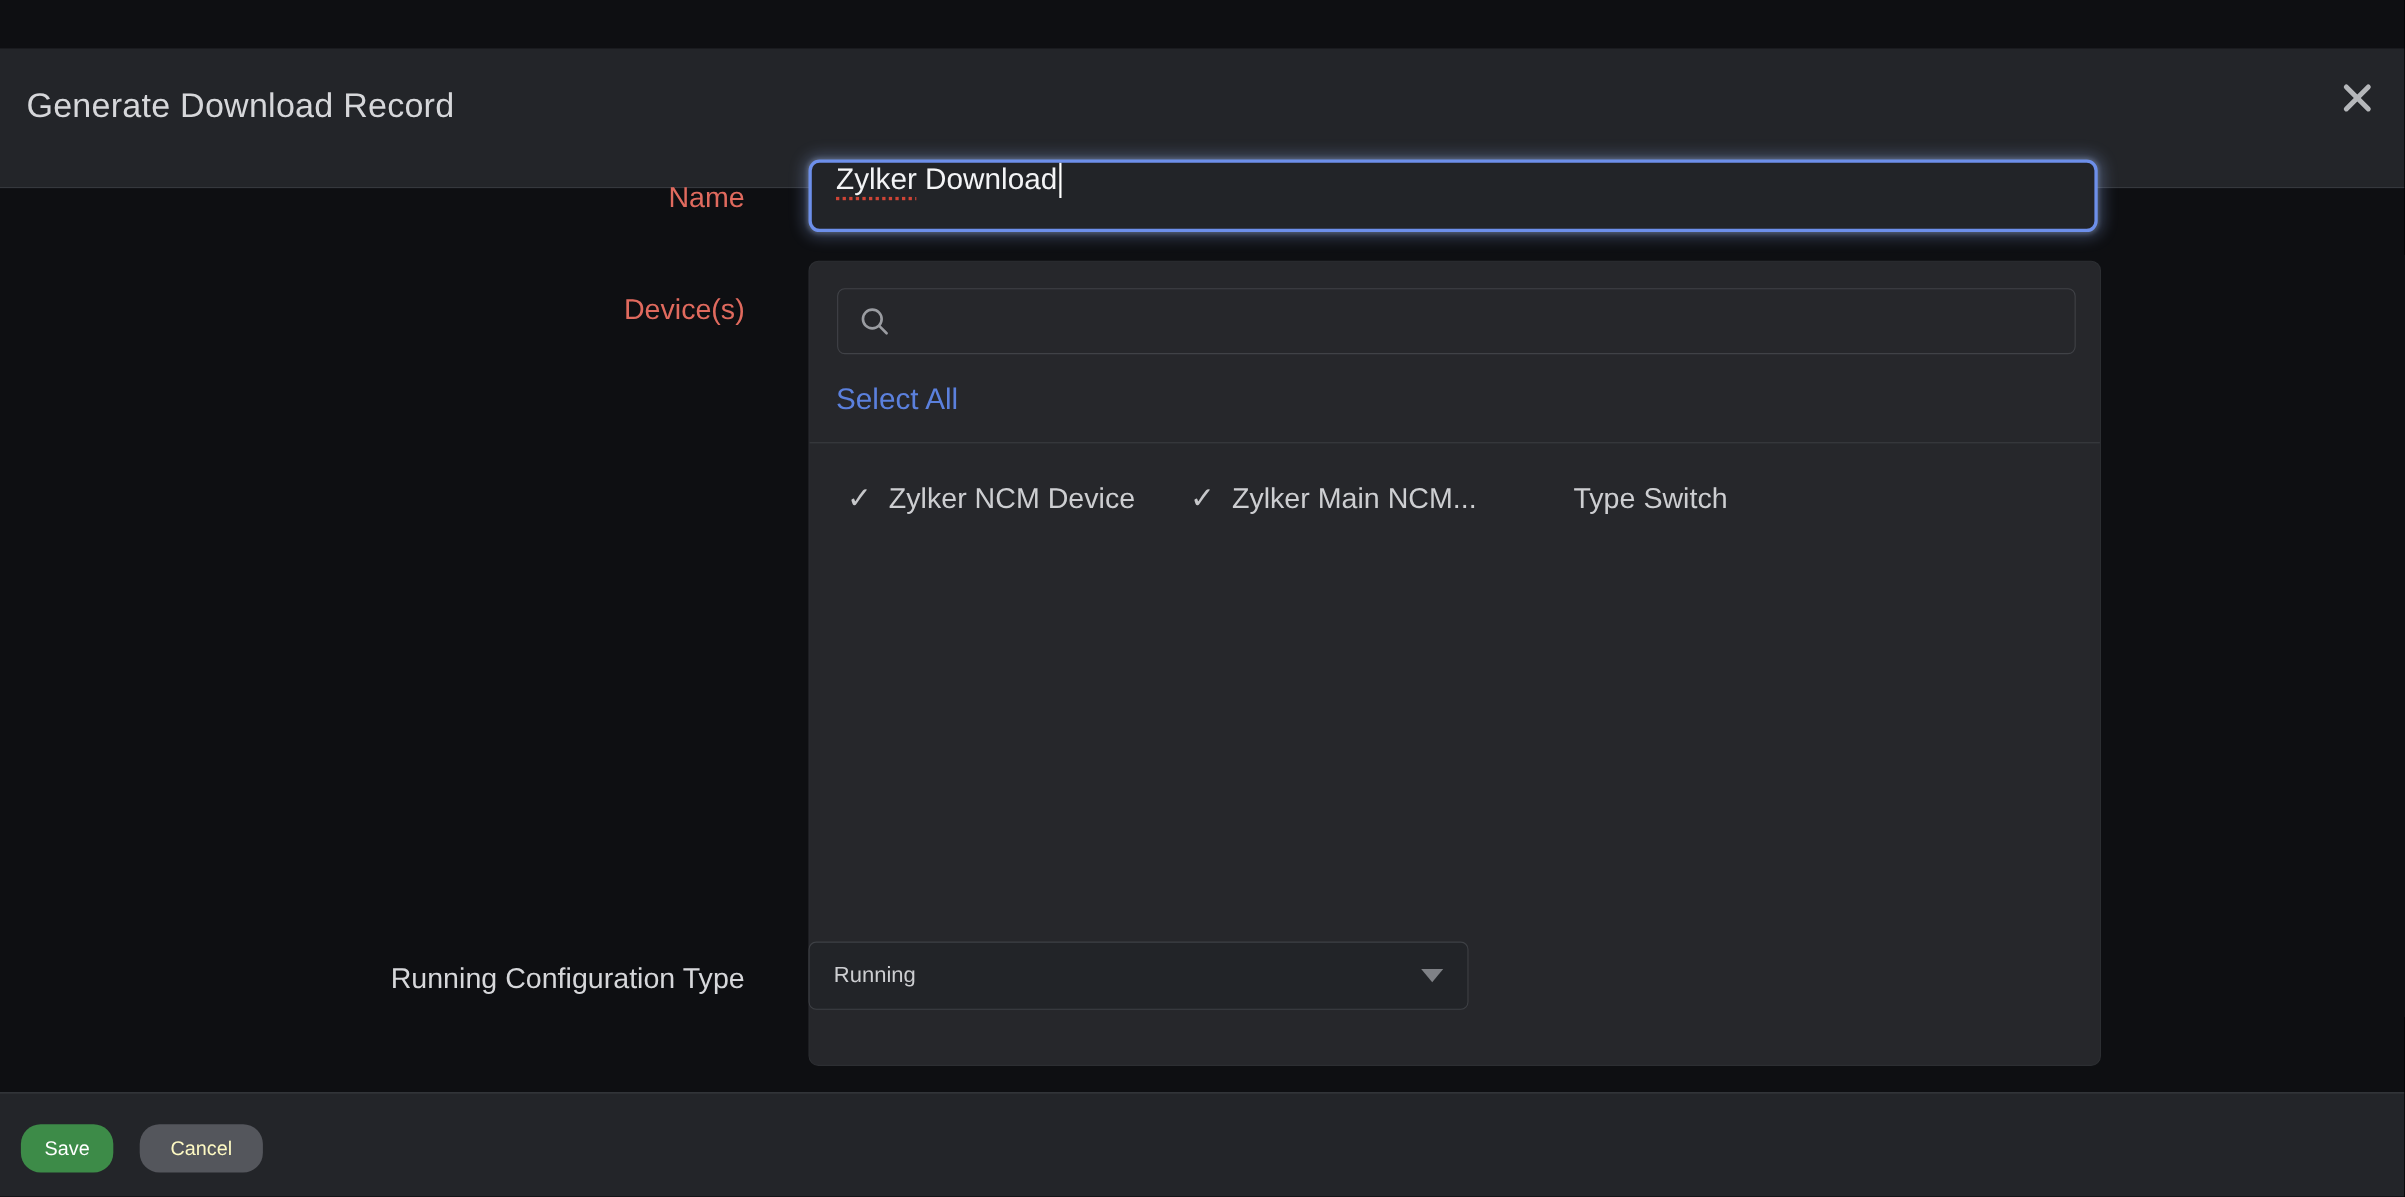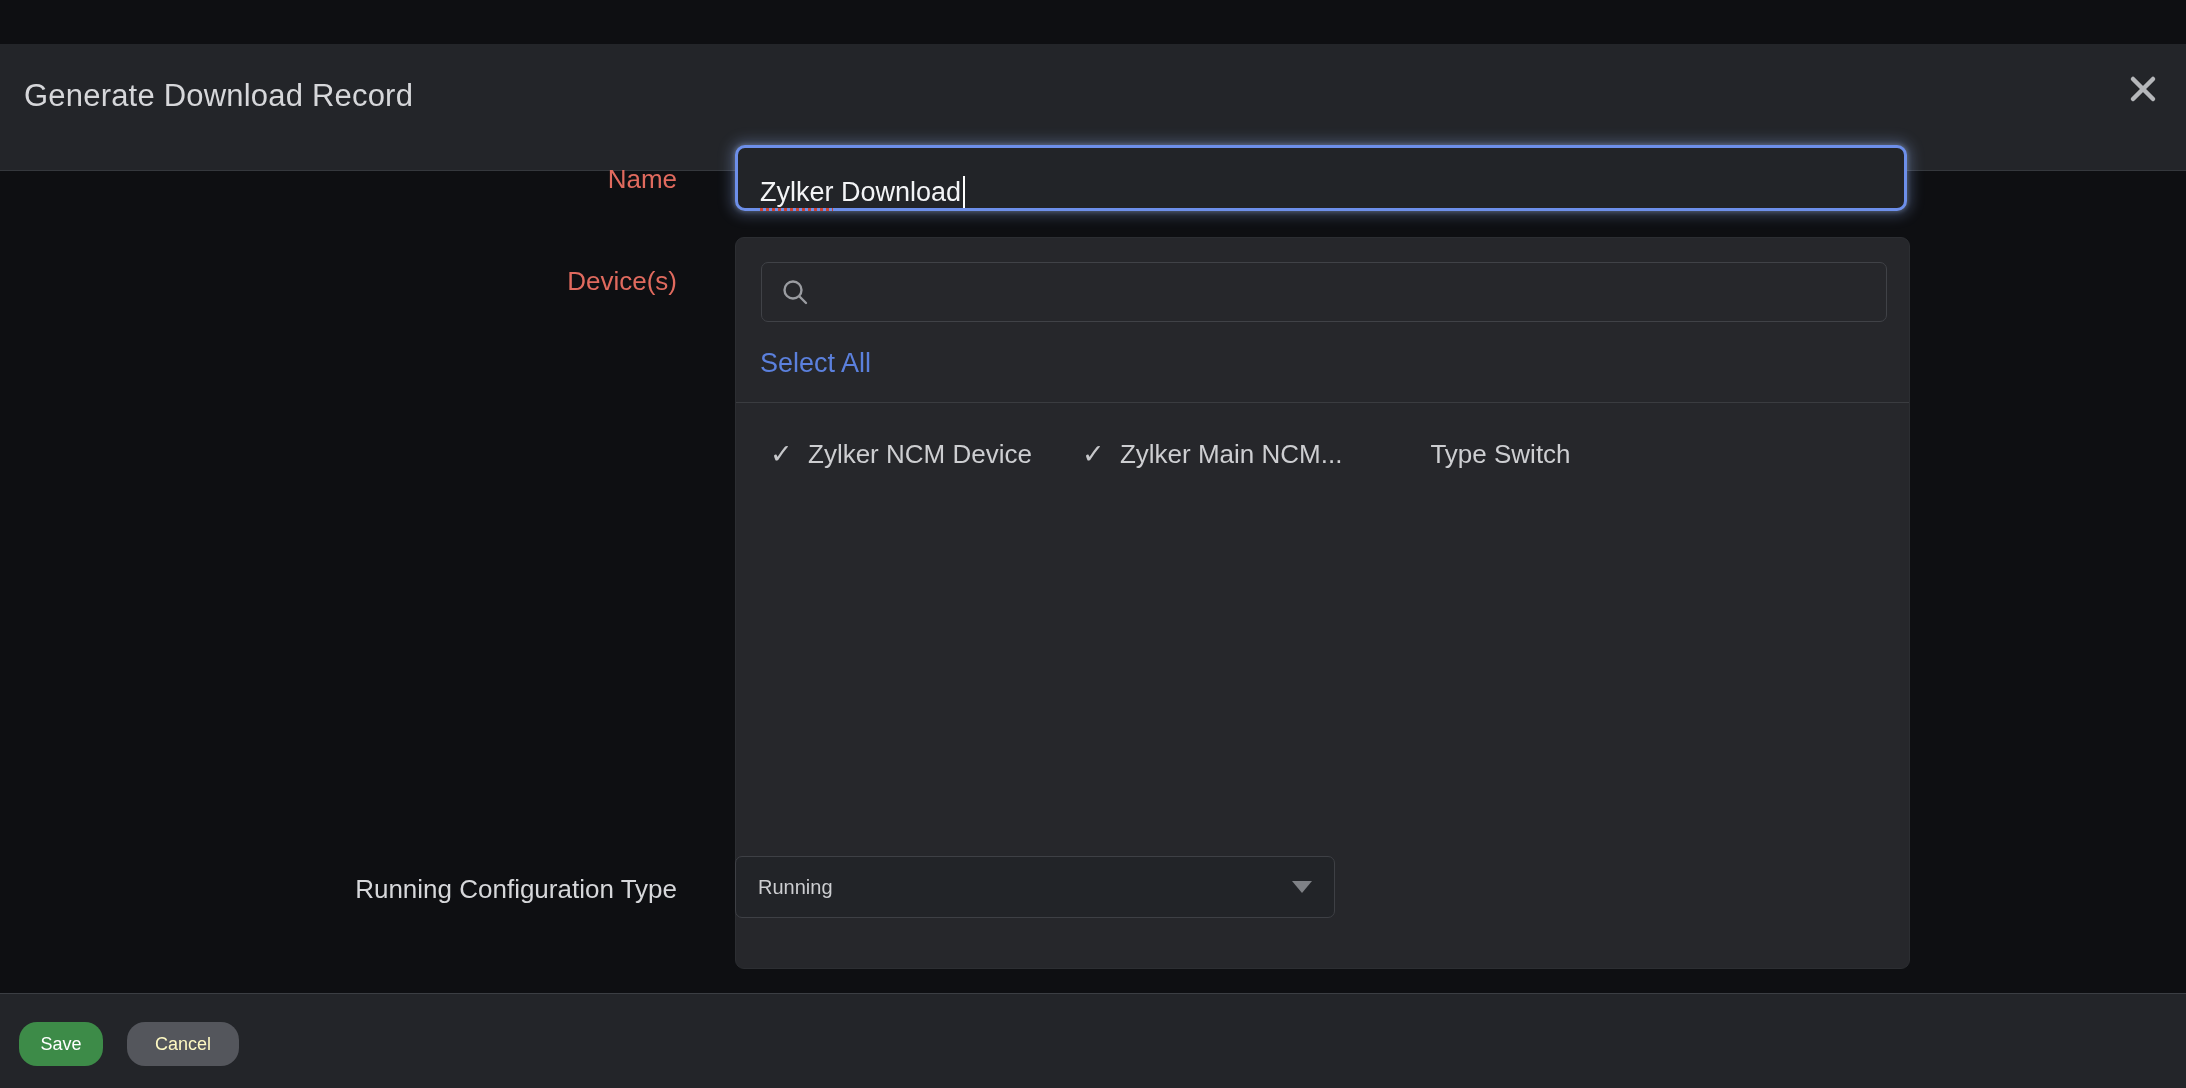--- a/index.html
+++ b/index.html
@@ -26,21 +26,21 @@
   .label-red{color:var(--accent_label);}
   .label-gray{color:var(--text_primary);}
   #name-label{top:164px;}
   #devices-label{top:266px;}
   #config-label{top:874px;}
 
   
   .text-input{position:absolute;left:735px;top:145px;width:1172px;height:66px;
     background:var(--field_bg);border:3px solid var(--focus_blue);border-radius:10px;
     box-shadow:0 0 14px 4px rgba(150,180,245,.30), 0 0 4px 1px rgba(200,220,255,.25);
-    display:flex;align-items:flex-end;padding-left:22px;font-size:27px;color:#f3f4f6;white-space:pre;}
+    display:flex;align-items:flex-start;padding-left:22px;font-size:27px;color:#f3f4f6;white-space:pre;}
   .misspell{text-decoration:underline dotted #cf4436 3px;text-underline-offset:7px;}
   .caret{display:inline-block;width:2px;height:32px;background:#fff;margin-left:2px;vertical-align:middle;}
 
   
   .device-panel{position:absolute;left:735px;top:237px;width:1175px;height:732px;
     background:var(--panel_bg);border-radius:9px;border:1px solid #2c2e32;}
   .device-search{position:absolute;left:25px;top:24px;width:1126px;height:60px;
     background:var(--panel_bg);border:1px solid #404247;border-radius:7px;
     display:flex;align-items:center;padding-left:18px;}
   .device-search input{flex:1;background:transparent;border:none;outline:none;

